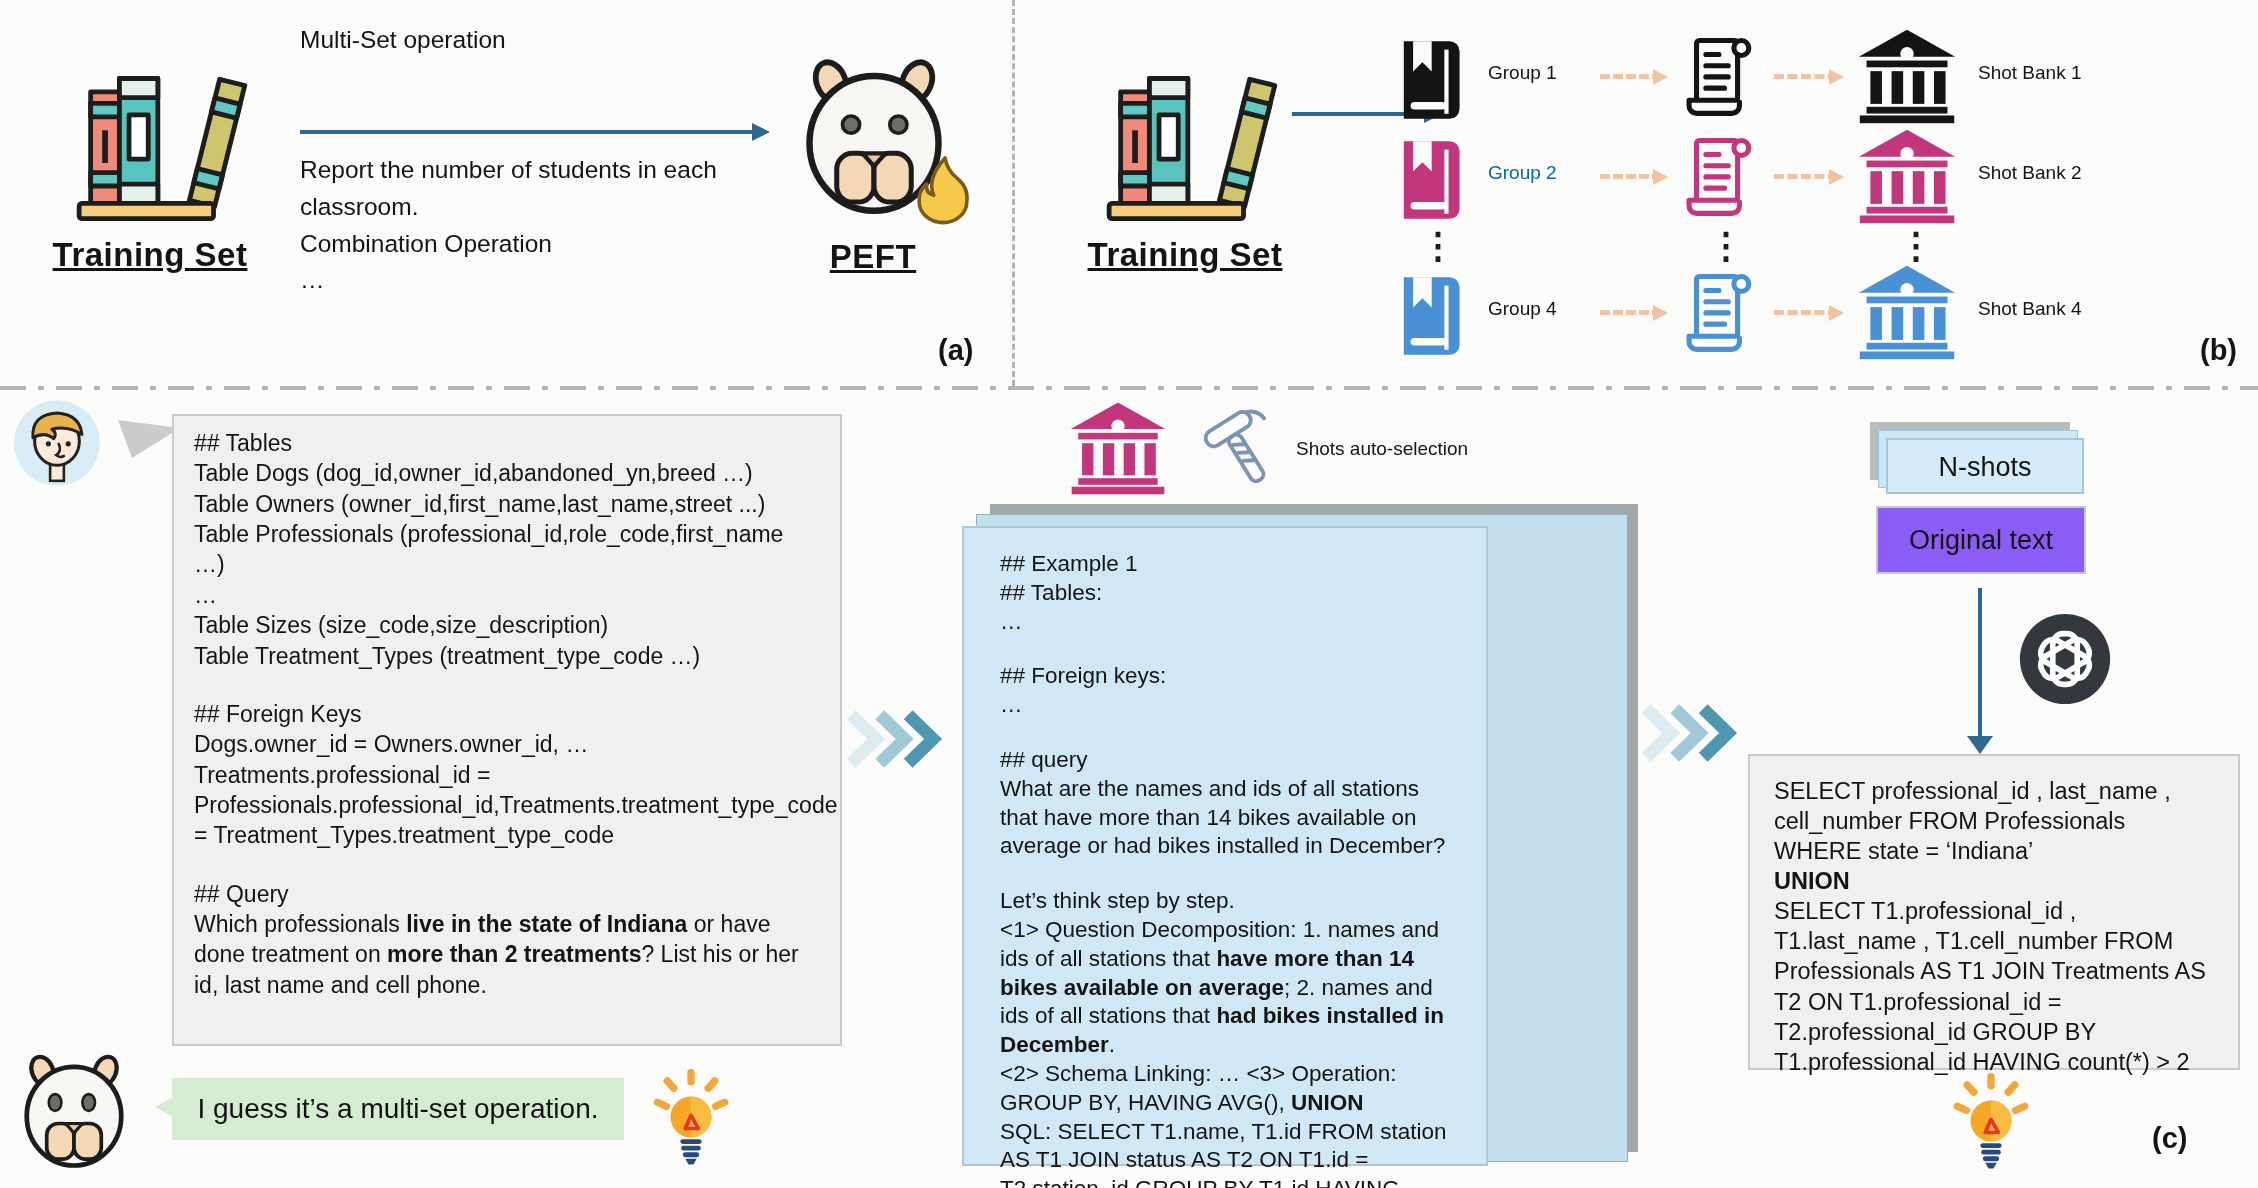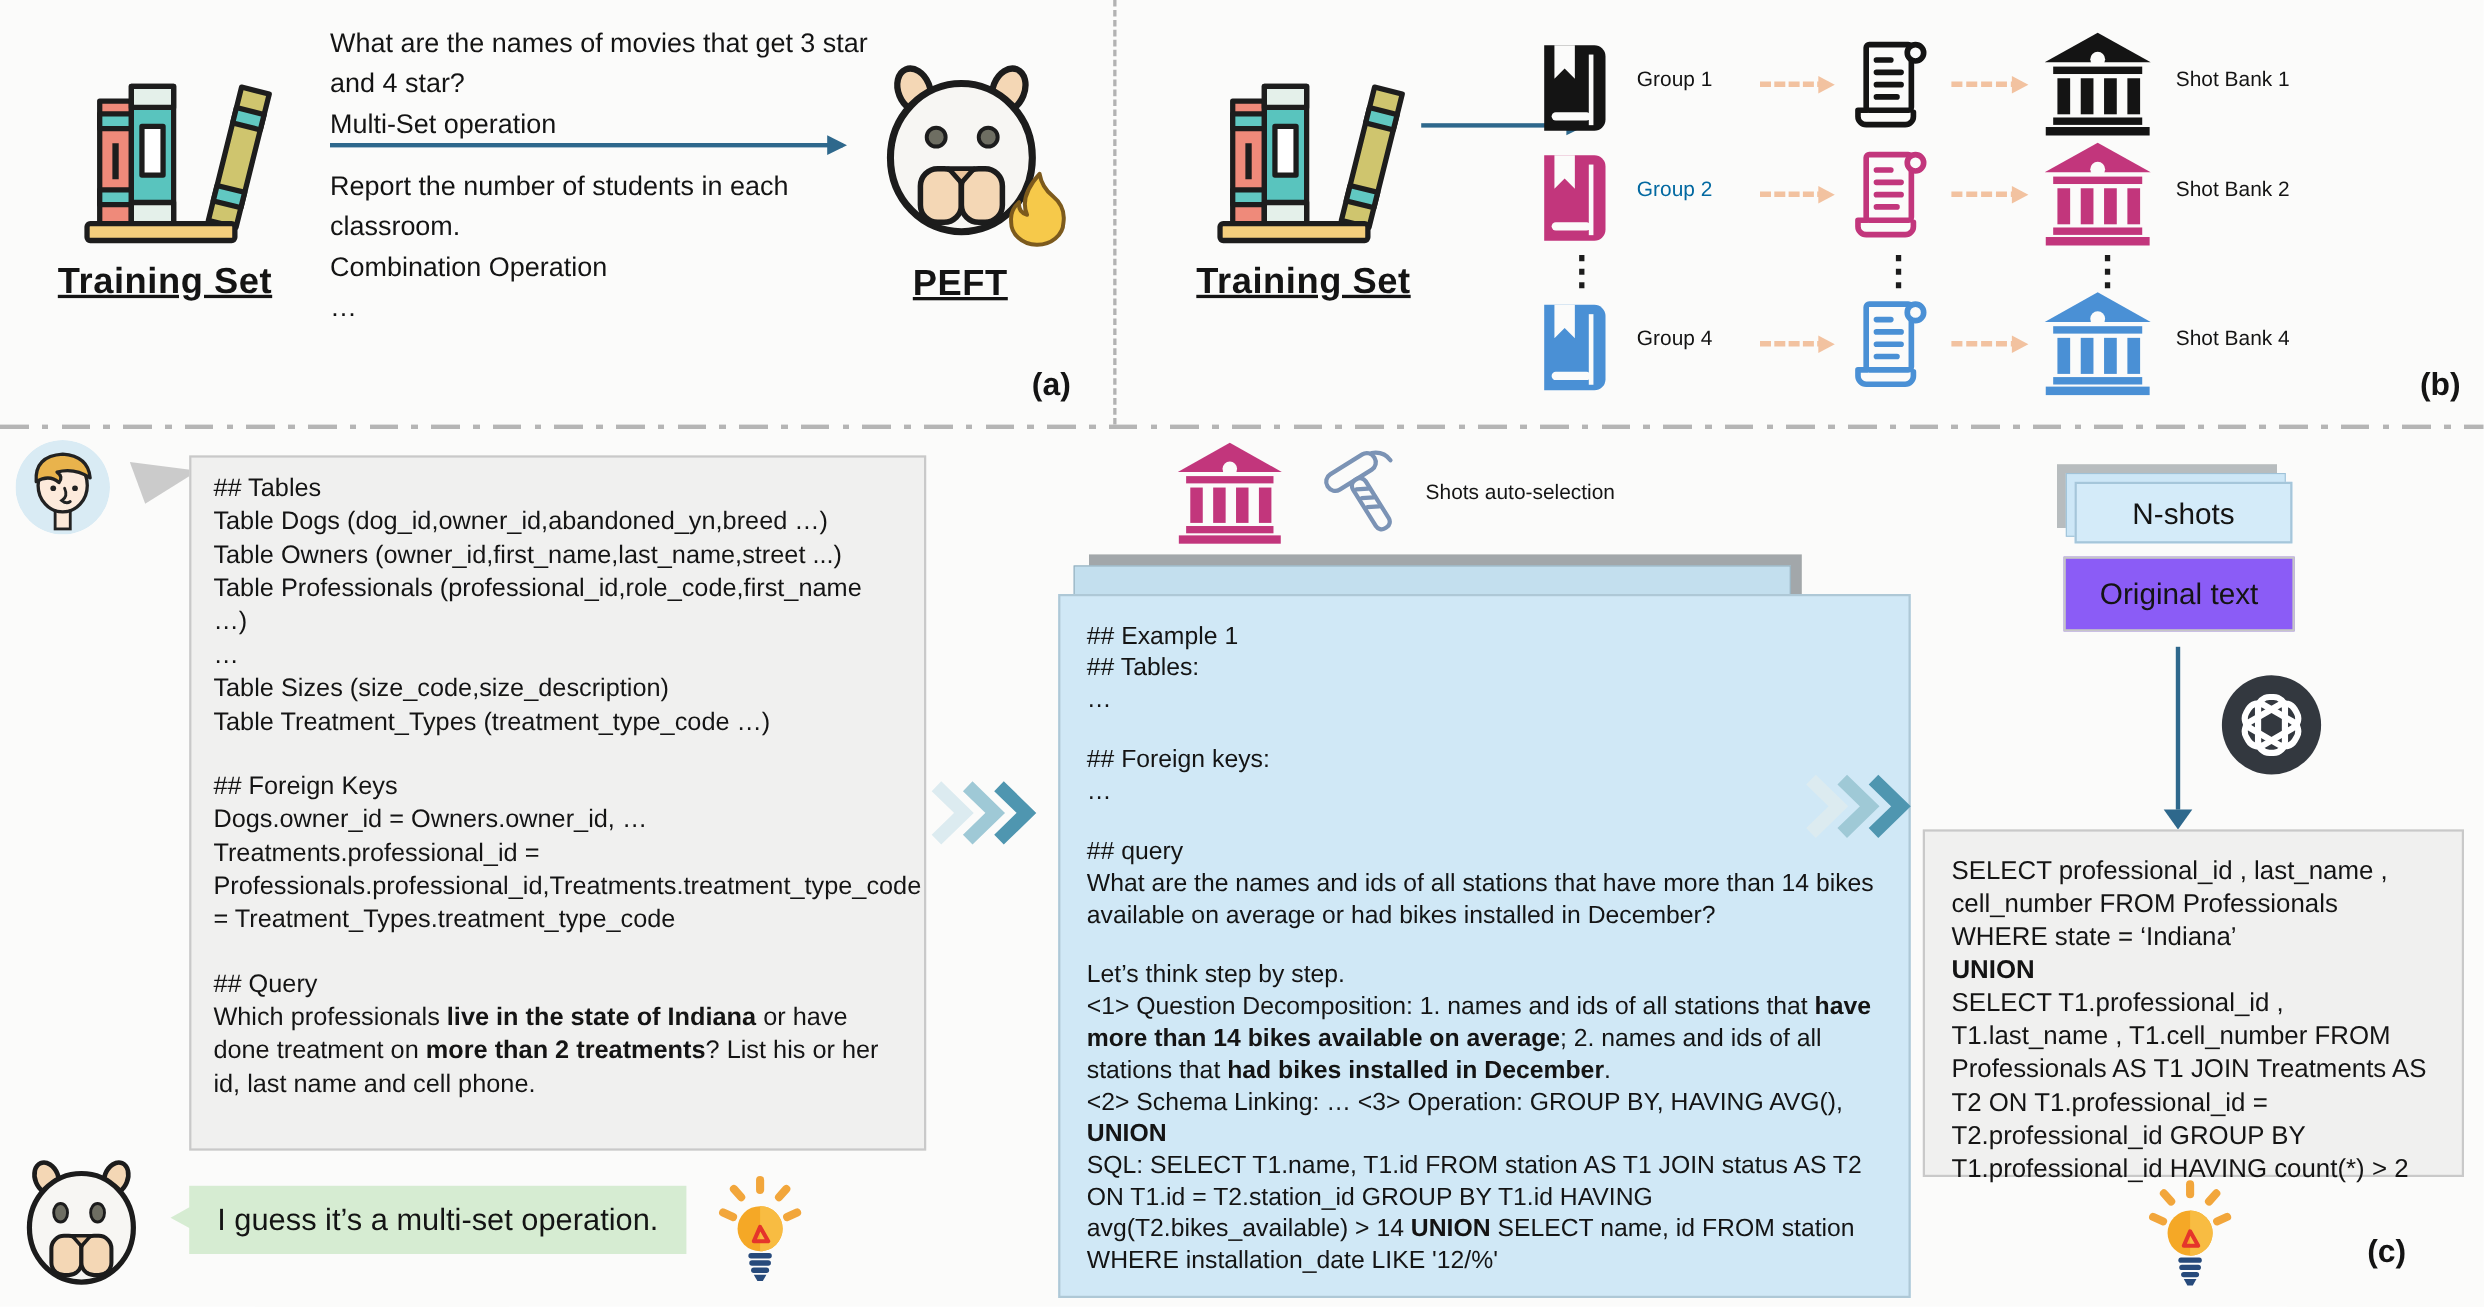--- a/index.html
+++ b/index.html
@@ -55,21 +55,20 @@
         <rect x="64" y="38" width="40" height="20" fill="#e4f0ea"></rect>
         <rect x="64" y="148" width="40" height="20" fill="#e4f0ea"></rect>
         <rect x="74" y="76" width="20" height="46" fill="#ffffff"></rect>
         <rect x="22" y="168" width="140" height="16" rx="3" fill="#f5cf7d"></rect>
       </g>
     </svg>
   </div>
   <div class="abs label-big" style="left:20px;top:236px;width:260px;">Training Set</div>
 
   <div class="abs qtext" style="left:300px;top:22px;width:492px;">
-    <div>What are the names of movies that get 3 star and 4 star?</div>
     <div>Multi-Set operation</div>
   </div>
 
   <div class="abs sarrow" style="left:300px;top:130px;width:466px;"></div>
 
   <div class="abs qtext" style="left:300px;top:152px;width:492px;">
     <div>Report the number of students in each classroom.</div>
     <div>Combination Operation</div>
     <div>…</div>
   </div>
@@ -331,21 +330,21 @@
   <div class="abs icon" style="left:843px;top:698px;width:104px;height:82px;">
     <svg viewBox="0 0 150 90" fill="none">
       <path d="M12 10 L48 45 L12 80" stroke="#dcebf0" stroke-width="18"></path>
       <path d="M53 10 L89 45 L53 80" stroke="#9fc9d6" stroke-width="18"></path>
       <path d="M94 10 L130 45 L94 80" stroke="#4f96b0" stroke-width="18"></path>
     </svg>
   </div>
 
   <div class="abs" style="left:990px;top:504px;width:648px;height:648px;background:#a2a7aa;"></div>
   <div class="abs" style="left:976px;top:514px;width:650px;height:646px;background:#c3dfee;border:1px solid #93aebc;"></div>
-  <div class="abs bluefront" style="left:962px;top:540px;width:775px;height:640px;padding:22px 24px;">
+  <div class="abs bluefront" style="left:962px;top:526px;width:526px;height:640px;padding:22px 36px;">
     <p>## Example 1</p>
     <p>## Tables:</p>
     <p>…</p>
     <div class="gap"></div>
     <p>## Foreign keys:</p>
     <p>…</p>
     <div class="gap"></div>
     <p>## query</p>
     <p>What are the names and ids of all stations that have more than 14 bikes available on average or had bikes installed in December?</p>
     <div class="gap"></div>

